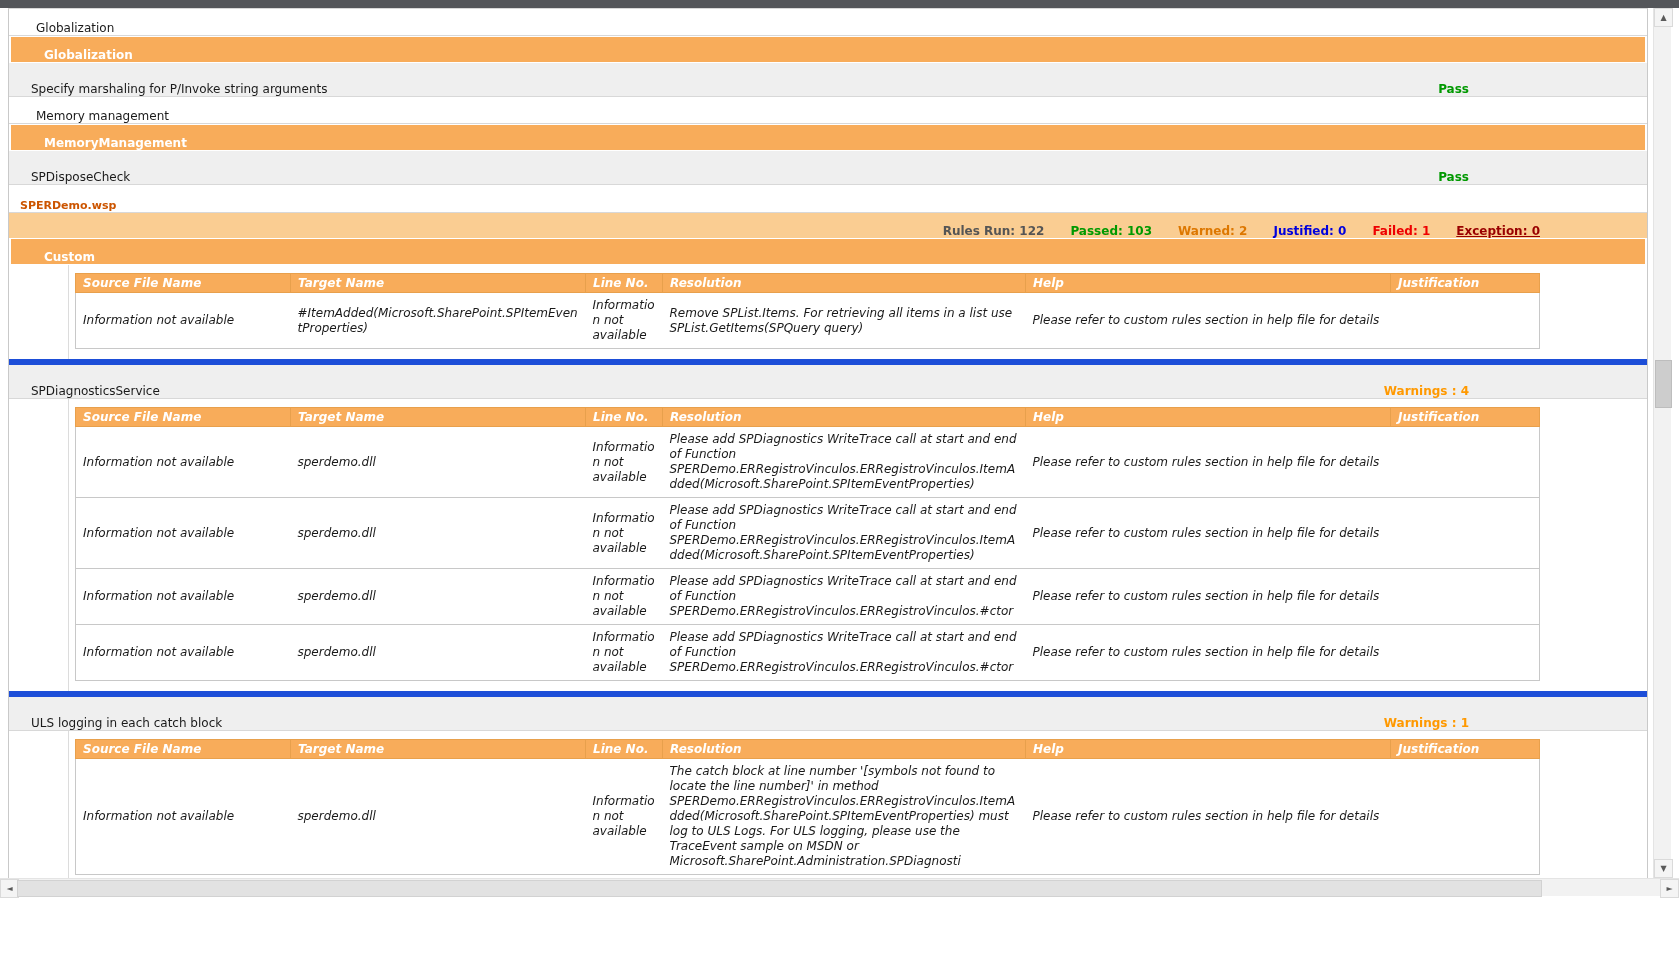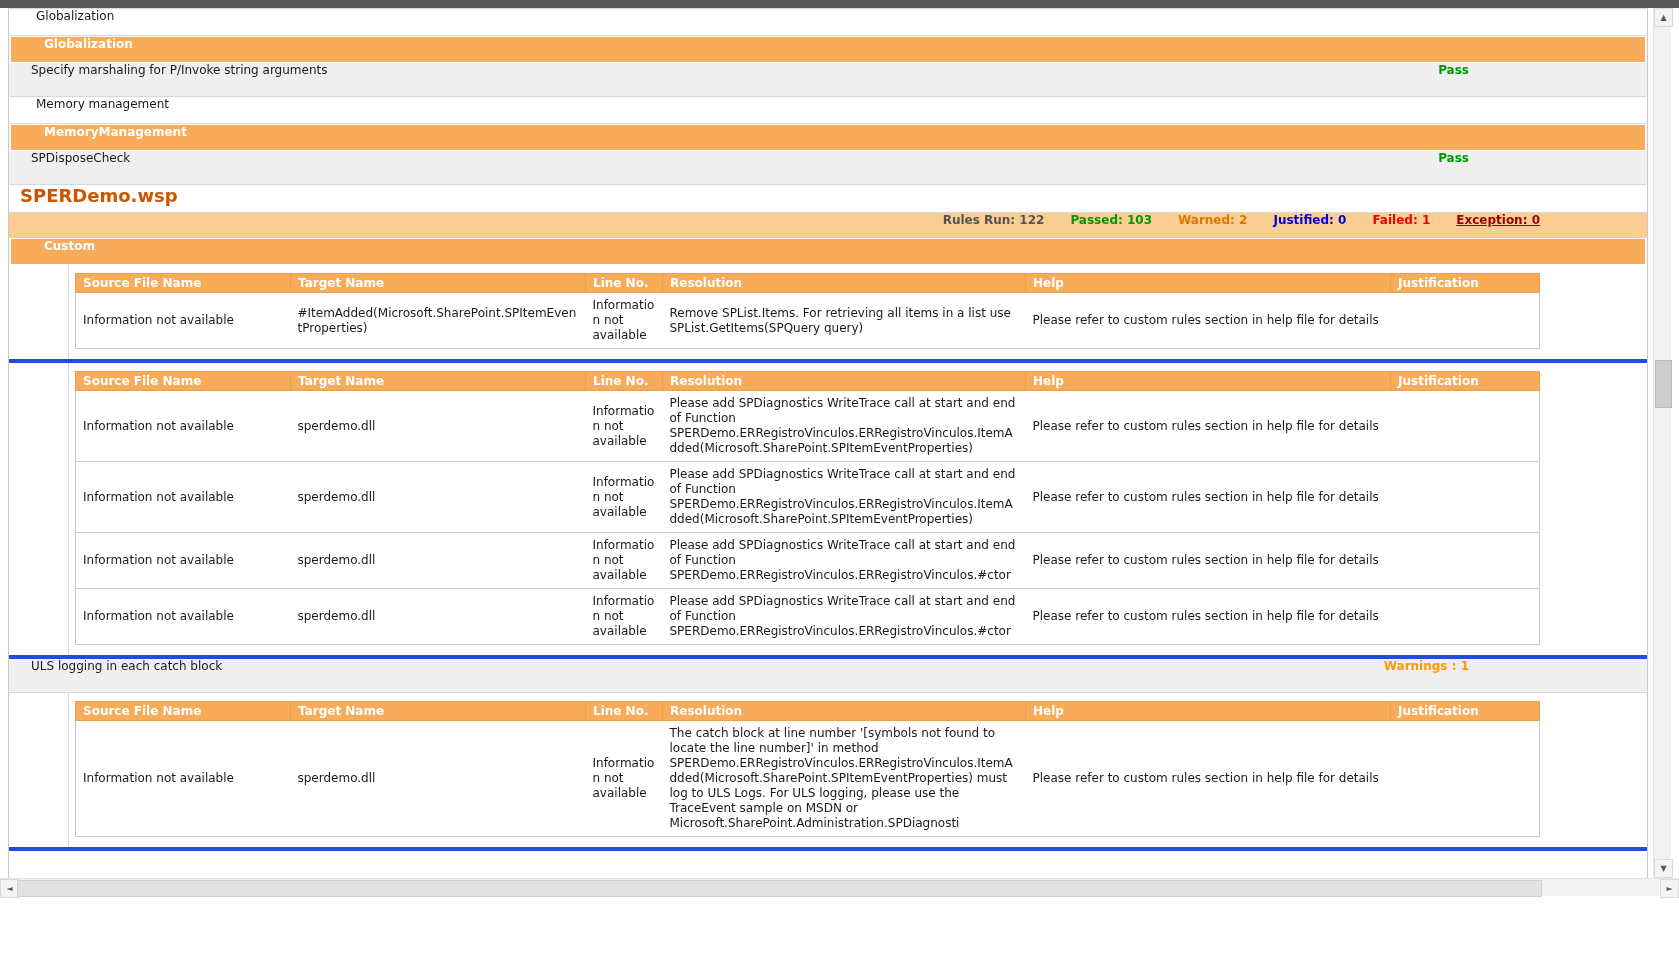--- a/index.html
+++ b/index.html
@@ -5,40 +5,40 @@
   html,body{margin:0;padding:0;}
   body{
     width:1679px;height:958px;position:relative;overflow:hidden;background:#fff;
     font-family:"DejaVu Sans","Liberation Sans",sans-serif;font-size:12px;color:#1a1a1a;
   }
   .top-strip{position:absolute;left:0;top:0;width:1679px;height:8px;background:#54565A;}
   .content{
     position:absolute;left:8px;top:8px;width:1638px;height:870px;overflow:hidden;
     border-left:1px solid #C9C9C9;border-right:1px solid #C9C9C9;border-top:1px solid #D8D8D8;background:#fff;
   }
-  .row{border-bottom:1px solid #D8D8D8;display:flex;align-items:flex-start;}
+  .row{border-bottom:1px solid #D8D8D8;display:flex;align-items:flex-end;}
   .row-category{min-height:26px;padding-left:27px;background:#fff;}
   .row-banner{min-height:25px;margin:1px 2px;padding-left:33px;background:var(--banner-orange,#F8AC5A);
     color:#fff;font-weight:bold;border-bottom:none;}
   .row-rule{min-height:33px;padding-left:22px;padding-right:178px;background:#EFEFEF;justify-content:space-between;}
-  .row-package{min-height:27px;padding-left:11px;font-weight:bold;font-size:18px;
+  .row-package{min-height:27px;padding-left:11px;font-weight:bold;font-size:11px;
     color:var(--package-orange,#CC5500);background:#fff;}
   .row-summary{min-height:25px;background:var(--summary-orange,#FACD92);justify-content:flex-end;
     gap:26px;padding-right:107px;font-weight:bold;border-bottom:none;}
   .status{font-weight:bold;white-space:nowrap;}
   .st-pass{color:var(--pass-green,#009900);}
   .st-fail{color:var(--fail-red,#EE0000);}
   .st-warn{color:var(--warn-orange,#FF9900);}
   .sum-rules{color:var(--rules-run-gray,#555555);}
   .sum-pass{color:var(--pass-green,#009900);}
   .sum-warn{color:var(--warned-orange,#DD7700);}
   .sum-just{color:var(--justified-blue,#0000DD);}
   .sum-fail{color:var(--fail-red,#EE0000);}
   .sum-exc{color:var(--exception-maroon,#990000);text-decoration:underline;}
-  .table-wrap{position:relative;background:#fff;border-bottom:4px solid #1d4ed8;padding:8px 107px 10px 66px;}
+  .table-wrap{position:relative;background:#fff;border-bottom:6px solid #1d4ed8;padding:8px 107px 10px 66px;font-style:italic;}
   .table-wrap::before{content:"";position:absolute;left:59px;top:0;bottom:0;width:1px;background:#DCDCDC;}
   table.findings{width:100%;border-collapse:collapse;table-layout:fixed;border:1px solid #C8C8C8;}
   table.findings th{
     background:var(--banner-orange,#F8AC5A);color:#fff;text-align:left;font-weight:bold;
     padding:2px 7px;border:1px solid #E8A04C;font-size:12px;white-space:nowrap;overflow:hidden;
   }
   table.findings td{
     padding:5px 7px;vertical-align:middle;border-top:1px solid #C8C8C8;
     overflow-wrap:break-word;word-wrap:break-word;line-height:15px;font-size:12px;color:#1a1a1a;
   }
@@ -126,20 +126,24 @@
           <td>#ItemAdded(Microsoft.SharePoint.SPItemEventProperties)</td>
           <td>Information not available</td>
           <td>Remove SPList.Items. For retrieving all items in a list use SPList.GetItems(SPQuery query)</td>
           <td>Please refer to custom rules section in help file for details</td>
           <td></td>
         </tr>
       </tbody>
     </table>
   </div>
 
+  <div class="row row-rule">
+    <span>SPDiagnosticsService</span>
+    <span class="status st-warn">Warnings : 4</span>
+  </div>
   <div class="table-wrap">
     <table class="findings">
       <colgroup>
           <col style="width:215px">
           <col style="width:295px">
           <col style="width:77px">
           <col style="width:363px">
           <col style="width:365px">
           <col>
         </colgroup>

